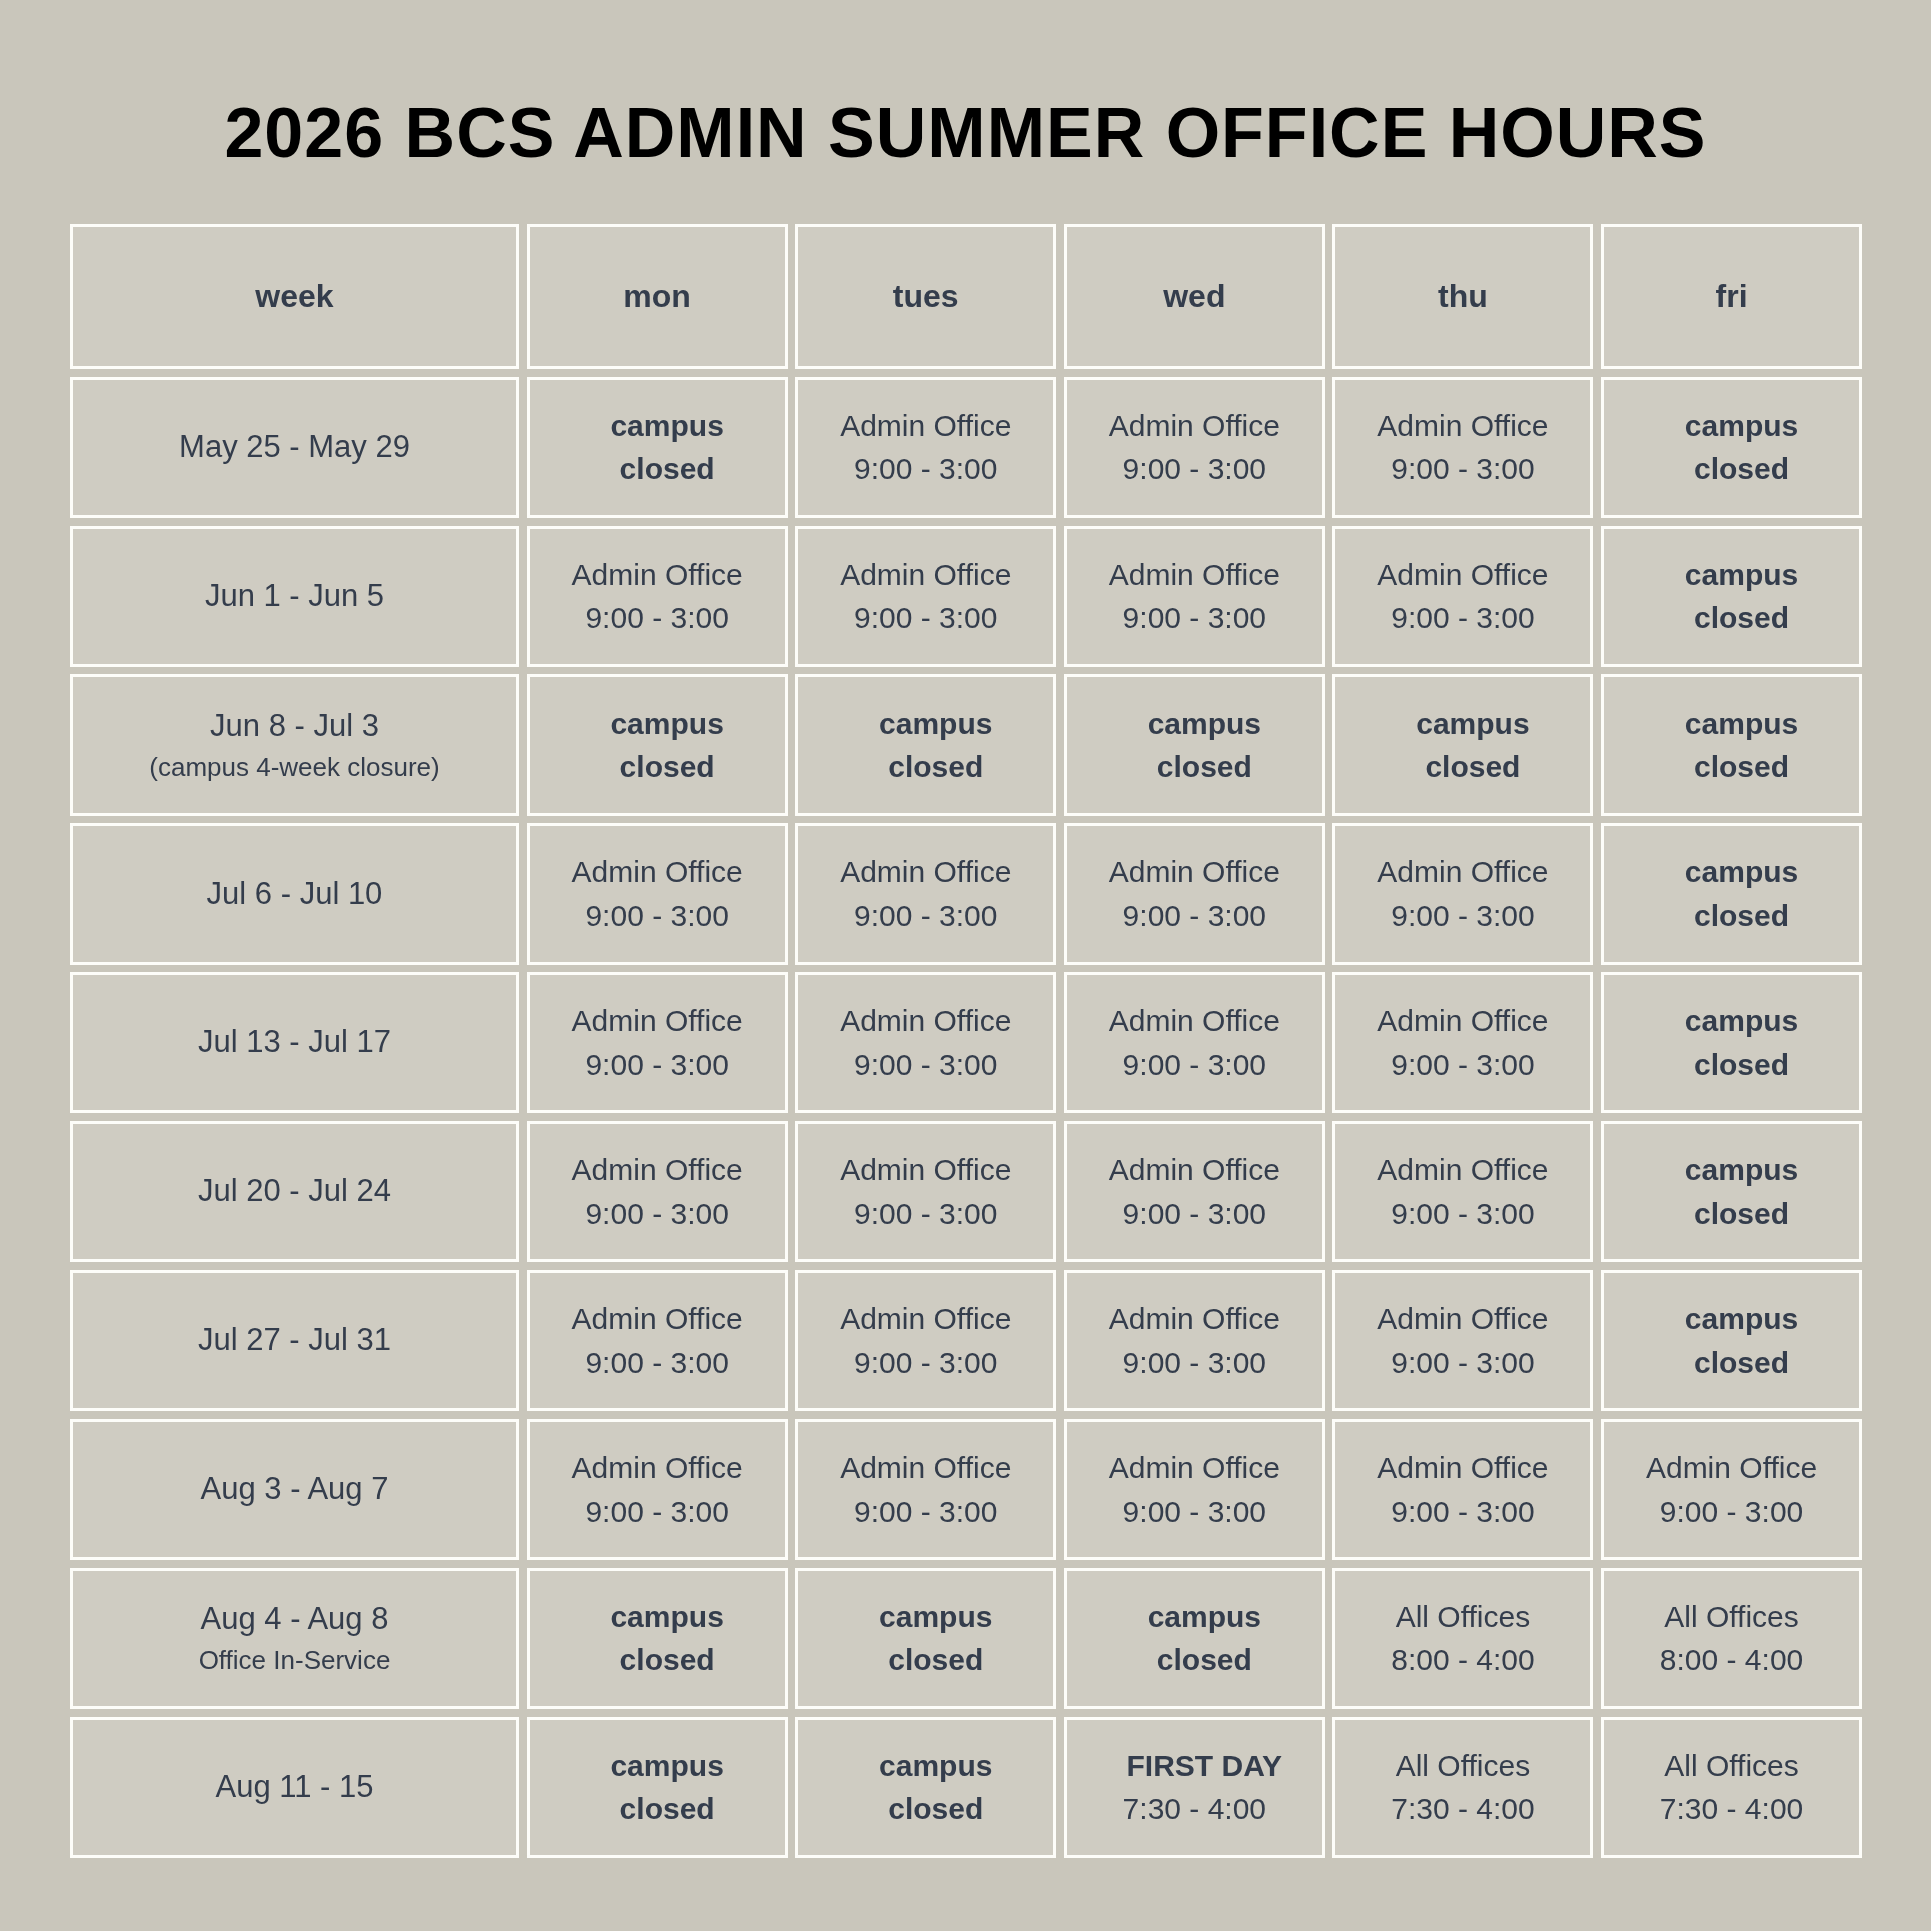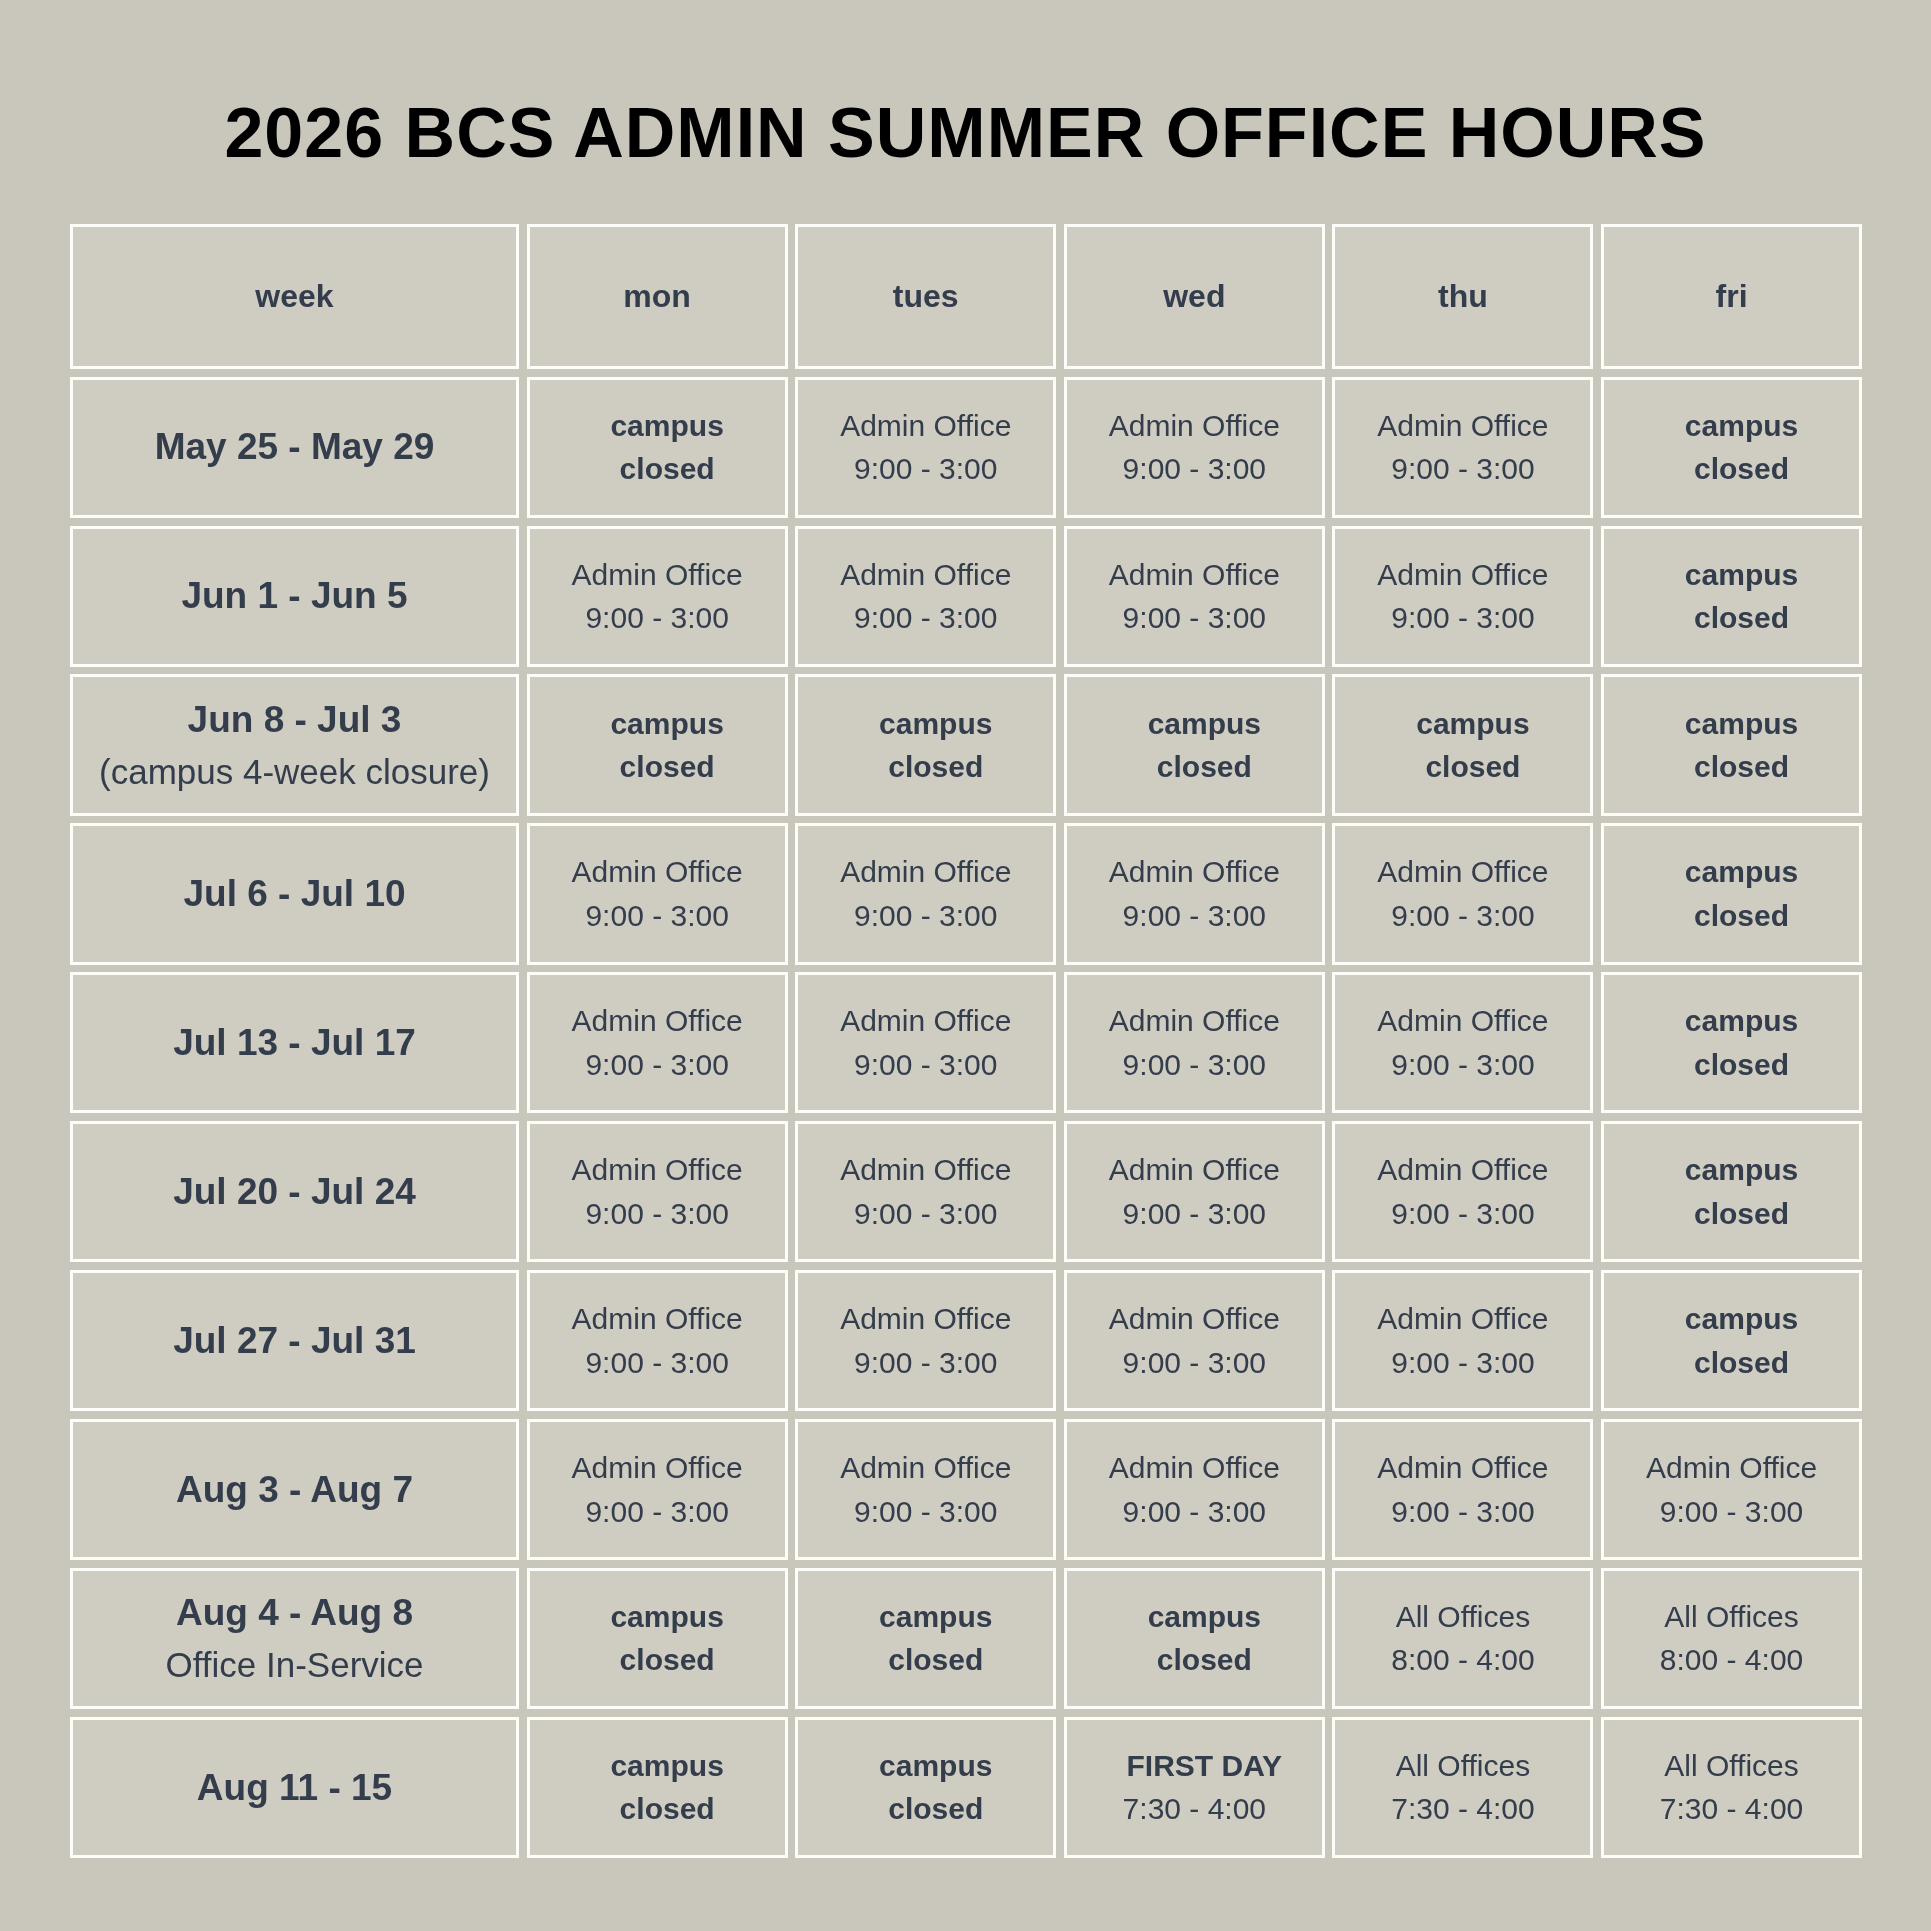--- a/index.html
+++ b/index.html
@@ -23,22 +23,22 @@
     border-radius:16px;
   }
   .cell{
     box-sizing:border-box;
     background:#cfccc2;
     border:3.9px solid #fdfdf9;
     display:flex;flex-direction:column;align-items:center;justify-content:center;
     text-align:center;font-size:30px;line-height:1.45;
   }
   .hdr{font-weight:700;font-size:32px;}
-  .wk1{font-weight:700;font-size:37px;}
-  .wk2{font-weight:400;font-size:35px;}
+  .wk1{font-weight:400;font-size:31px;}
+  .wk2{font-weight:400;font-size:26px;}
   .b{font-weight:700;margin-left:20px;}
   .t{font-weight:400;}
 </style>
 </head>
 <body>
 
 <h1 class="title">2026 BCS ADMIN SUMMER OFFICE HOURS</h1>
 
 <div class="grid">
 

